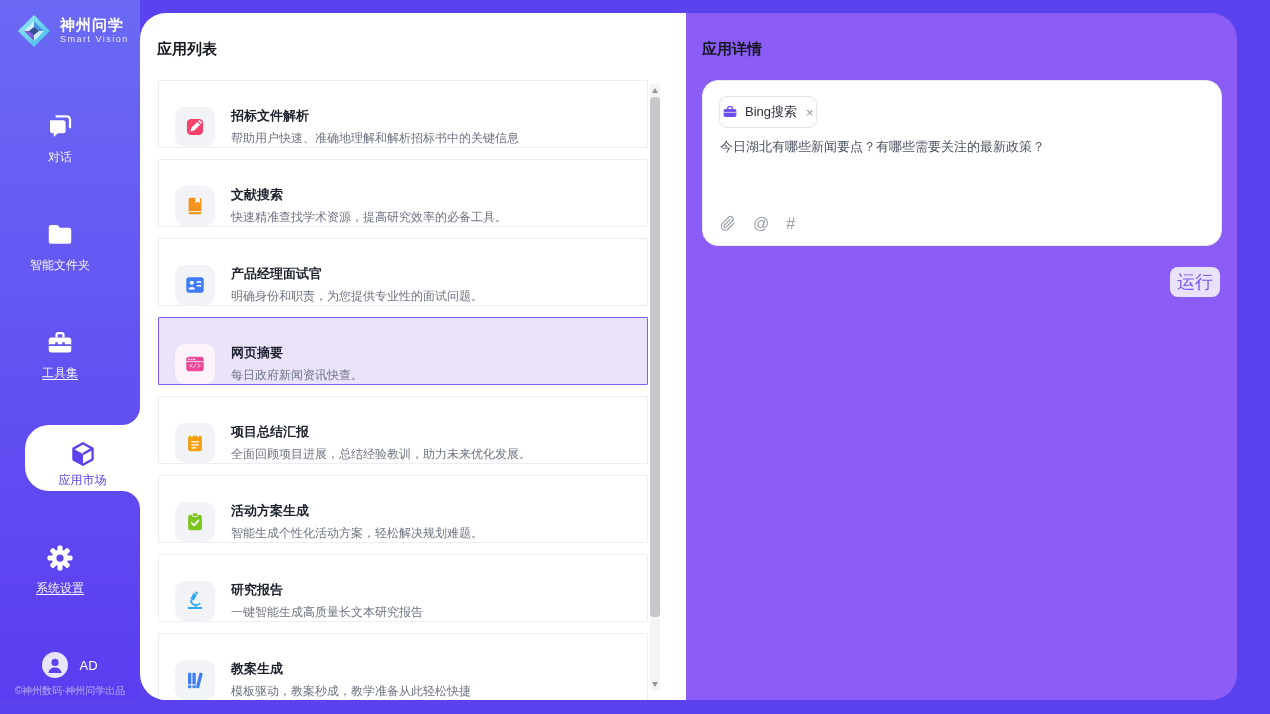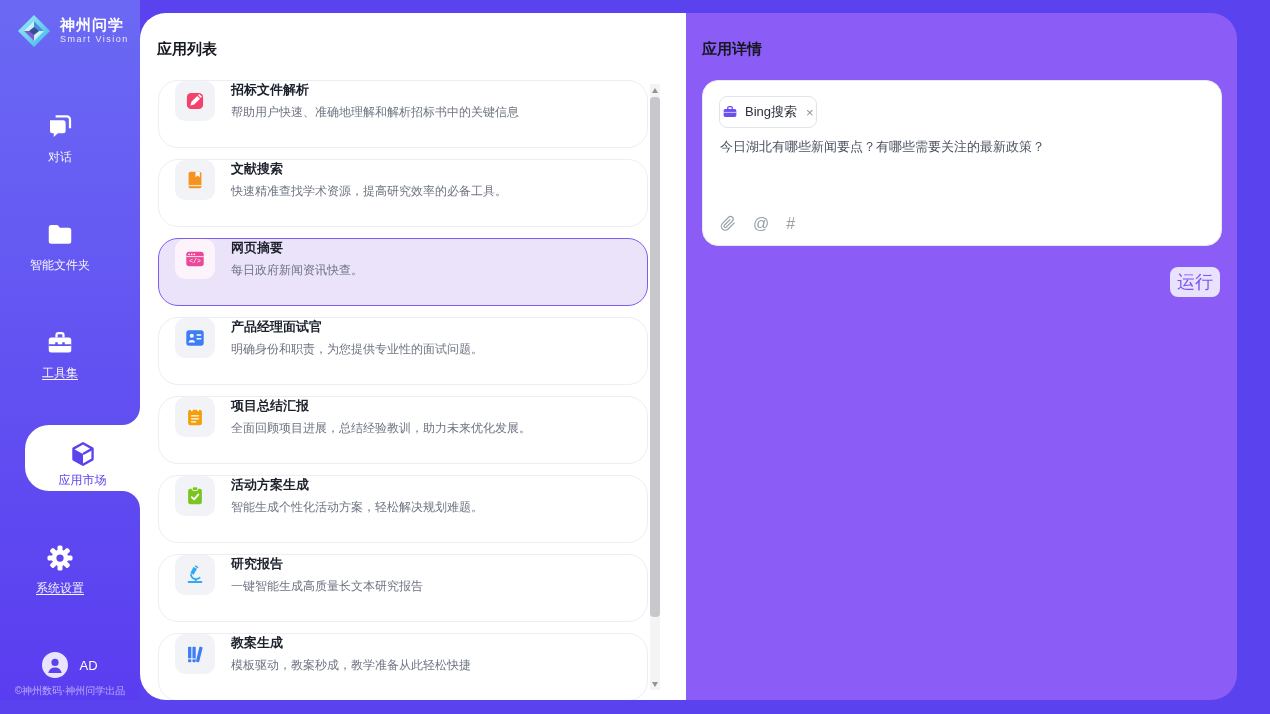--- a/index.html
+++ b/index.html
@@ -35,22 +35,22 @@
   .main{
     position:absolute;left:140px;top:13px;right:33px;bottom:14px;
     border-radius:26px;overflow:hidden;display:flex;
   }
   .list-panel{width:546px;background:#ffffff;position:relative;flex:none;}
   .detail-panel{flex:1;background:#8b5cf6;position:relative;}
   .panel-title{position:absolute;left:17px;top:27px;font-size:15px;font-weight:bold;color:#15181f;}
   
   .cards{position:absolute;left:18px;top:67px;width:490px;bottom:0;overflow:hidden;}
   .card{
-    box-sizing:border-box;height:68px;margin-bottom:11px;border:1px solid #ededf2;border-radius:20px;
-    background:#fff;display:flex;align-items:flex-start;padding-left:16px;
+    box-sizing:border-box;height:68px;margin-bottom:11px;border:1px solid #ededf2;border-radius:1px;
+    background:#fff;display:flex;align-items:flex-end;padding-left:16px;
   }
   .card.selected{background:#ebe3fa;border:1.5px solid #7f5cf1;}
   .tile{width:40px;height:40px;border-radius:10px;background:#f2f3f7;flex:none;
     display:flex;align-items:center;justify-content:center;margin-right:16px;}
   .card.selected .tile{background:#fdf4fb;}
   .ct{display:flex;flex-direction:column;gap:5px;min-width:0;}
   .card-title{font-size:13px;font-weight:bold;color:#1c212c;}
   .card-desc{font-size:12px;color:#6e7482;white-space:nowrap;}
   
   .scrollbar{position:absolute;left:510px;top:71px;width:10px;height:606px;background:#f4f4f5;}
@@ -203,50 +203,50 @@
             <path d="M12.6 3v6l2.3-1.8L17.2 9V3z" fill="#fff"></path>
             <rect x="5" y="17.4" width="14" height="1.4" fill="#fff" opacity=".7"></rect>
           </svg>
         </div>
         <div class="ct">
           <div class="card-title">文献搜索</div>
           <div class="card-desc">快速精准查找学术资源，提高研究效率的必备工具。</div>
         </div>
       </div>
 
+      <div class="card">
+        <div class="tile">
+          <svg width="22" height="22" viewBox="0 0 24 24">
+            <rect x="2.5" y="3.5" width="19" height="17" rx="3" fill="#3f7df6"></rect>
+            <circle cx="8.5" cy="9.5" r="2.2" fill="#fff"></circle>
+            <path d="M4.8 16.8a3.8 3.3 0 0 1 7.4 0z" fill="#fff"></path>
+            <rect x="13.6" y="8" width="5.4" height="1.6" rx="0.8" fill="#fff"></rect>
+            <rect x="13.6" y="12" width="5.4" height="1.6" rx="0.8" fill="#fff"></rect>
+          </svg>
+        </div>
+        <div class="ct">
+          <div class="card-title">产品经理面试官</div>
+          <div class="card-desc">明确身份和职责，为您提供专业性的面试问题。</div>
+        </div>
+      </div>
+
       <div class="card selected">
         <div class="tile">
           <svg width="22" height="22" viewBox="0 0 24 24">
             <rect x="2.5" y="4" width="19" height="16" rx="3" fill="#ec4899"></rect>
             <circle cx="5.6" cy="7" r="0.9" fill="#fff"></circle>
             <circle cx="8.4" cy="7" r="0.9" fill="#fff"></circle>
             <circle cx="11.2" cy="7" r="0.9" fill="#fff"></circle>
             <line x1="2.5" y1="9.4" x2="21.5" y2="9.4" stroke="#fff" stroke-width="0.9"></line>
             <text x="12" y="16.8" font-size="7" fill="#fff" text-anchor="middle" font-family="Liberation Mono, monospace">&lt;/&gt;</text>
           </svg>
         </div>
         <div class="ct">
           <div class="card-title">网页摘要</div>
           <div class="card-desc">每日政府新闻资讯快查。</div>
-        </div>
-      </div>
-
-      <div class="card">
-        <div class="tile">
-          <svg width="22" height="22" viewBox="0 0 24 24">
-            <rect x="2.5" y="3.5" width="19" height="17" rx="3" fill="#3f7df6"></rect>
-            <circle cx="8.5" cy="9.5" r="2.2" fill="#fff"></circle>
-            <path d="M4.8 16.8a3.8 3.3 0 0 1 7.4 0z" fill="#fff"></path>
-            <rect x="13.6" y="8" width="5.4" height="1.6" rx="0.8" fill="#fff"></rect>
-            <rect x="13.6" y="12" width="5.4" height="1.6" rx="0.8" fill="#fff"></rect>
-          </svg>
-        </div>
-        <div class="ct">
-          <div class="card-title">产品经理面试官</div>
-          <div class="card-desc">明确身份和职责，为您提供专业性的面试问题。</div>
         </div>
       </div>
 
       <div class="card">
         <div class="tile">
           <svg width="22" height="22" viewBox="0 0 24 24">
             <rect x="4.5" y="4" width="15" height="17" rx="2.5" fill="#f59e0b"></rect>
             <rect x="7.6" y="2.4" width="1.9" height="3.4" rx="0.95" fill="#fff"></rect>
             <rect x="14.5" y="2.4" width="1.9" height="3.4" rx="0.95" fill="#fff"></rect>
             <rect x="7.5" y="10" width="9" height="1.4" rx="0.7" fill="#fff"></rect>

